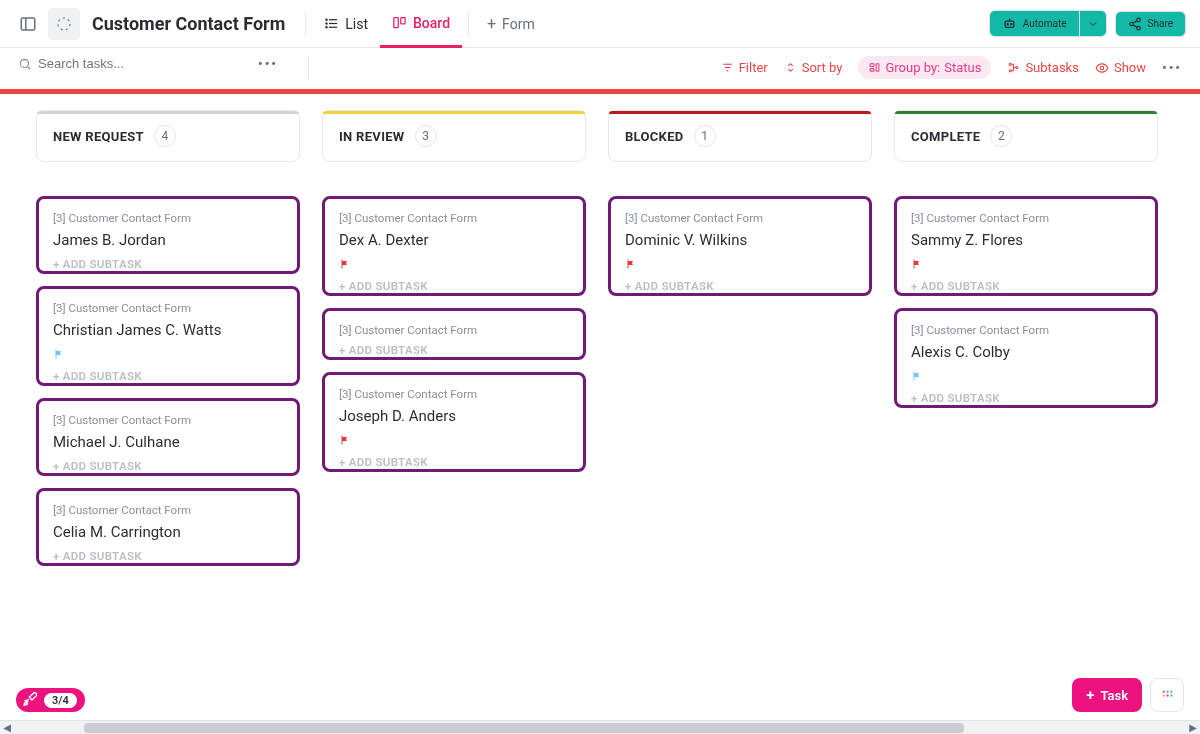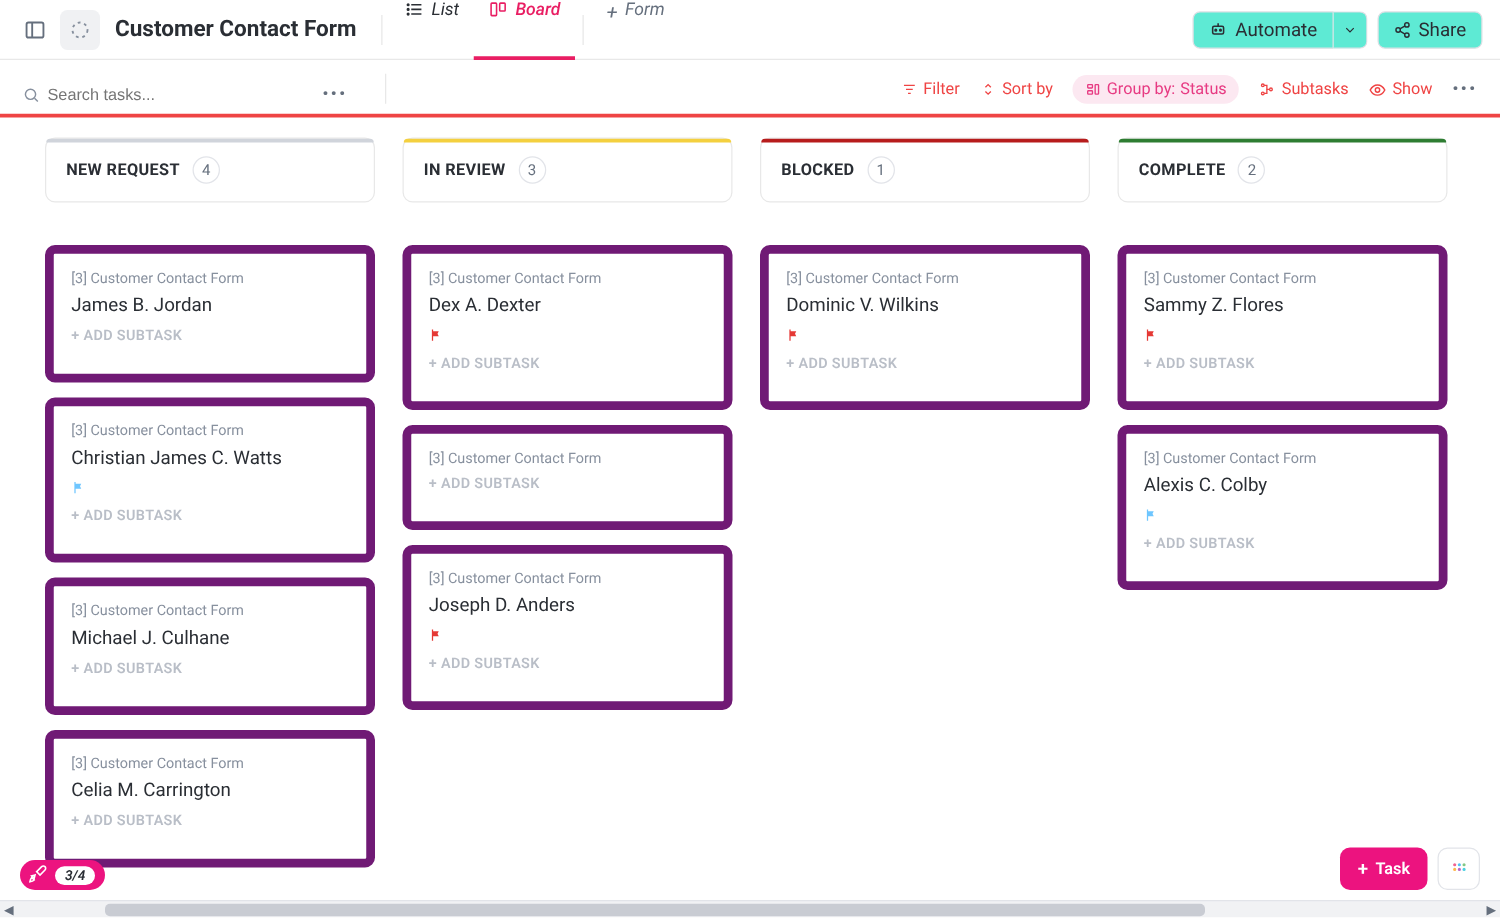--- a/index.html
+++ b/index.html
@@ -4,65 +4,65 @@
 <style>
   * { box-sizing: border-box; margin: 0; padding: 0; }
   body { font-family: -apple-system, BlinkMacSystemFont, "Segoe UI", Roboto, sans-serif; background: #fff; color: #2a2e34; width: 1200px; height: 734px; overflow: hidden; position: relative; }
 
   
   .header { display: flex; align-items: center; padding: 8px 14px; border-bottom: 1px solid #e8e8e8; height: 48px; }
   .icon-btn { width: 28px; height: 28px; display: flex; align-items: center; justify-content: center; border-radius: 4px; cursor: pointer; color: #656f7d; }
   .logo-btn { width: 32px; height: 32px; background: #f0f1f3; border-radius: 6px; display:flex; align-items:center; justify-content:center; margin: 0 6px; }
   .title { font-weight: 700; font-size: 18px; margin-left: 6px; margin-right: 14px; }
   .vsep { width: 1px; height: 24px; background: #e8e8e8; margin: 0 6px; }
-  .view-tab { display: flex; gap: 6px; padding: 0 12px; height: 48px; font-size: 14px; color: #2a2e34; cursor: pointer; font-style: italic; }
+  .view-tab { display: flex; align-items: center; gap: 6px; padding: 0 12px; height: 48px; font-size: 14px; color: #2a2e34; cursor: pointer; }
   .view-tab.active { color: #e91e63; border-bottom: 3px solid #e91e63; font-weight: 500; margin-bottom:-1px; padding-bottom:0; }
   .view-tab .ico { font-size: 14px; }
   .spacer { flex: 1; }
-  .btn { display:flex; align-items:center; gap:6px; padding: 5px 12px; border:1px solid #dcdfe4; border-radius:6px; font-size:15px; cursor:pointer; background:#5eead4; }
+  .btn { display:flex; align-items:center; gap:6px; padding: 5px 12px; border:1px solid #dcdfe4; border-radius:6px; font-size:10px; cursor:pointer; background:#14b8a6; }
   .btn-group { display:flex; }
   .btn-group .btn:first-child { border-top-right-radius:0; border-bottom-right-radius:0; }
   .btn-group .btn:last-child { border-top-left-radius:0; border-bottom-left-radius:0; border-left:none; padding:5px 7px; }
 
   
-  .toolbar { display:flex; align-items:flex-end; padding: 8px 18px; height: 46px; border-bottom:3px solid #ef4444; font-size:13px; color:#54698d; }
+  .toolbar { display:flex; align-items:flex-start; padding: 8px 18px; height: 46px; border-bottom:5px solid #ef4444; font-size:13px; color:#54698d; }
   .search { display:flex; align-items:center; gap:6px; color:#87909e; cursor:text; }
   .search input { border:none; outline:none; font-size:13px; width:150px; color:#2a2e34; }
   .dots { margin-left: auto; margin-right:16px; color:#656f7d; letter-spacing:2px; cursor:pointer; font-weight:bold;}
   .toolbar .vsep { margin: 0 14px; }
   .tool-right { margin-left:auto; display:flex; align-items:center; gap:16px; }
   .tool-item { display:flex; align-items:center; gap:5px; cursor:pointer; color:#ef4444; font-size:13px; }
   .tool-pill { background:#fce8f1; color:#e73a82; padding:4px 10px; border-radius:14px; display:flex; align-items:center; gap:4px; }
   .tool-pill .val { color:#e73a82; }
 
   
   .board { display:flex; gap:22px; padding: 16px 36px; overflow:auto; height: calc(100% - 48px - 46px - 14px); }
   .column { width: 264px; flex-shrink:0; display:flex; flex-direction:column; }
   .col-header { background:#fff; border:1px solid #e8e8e8; border-radius:8px; padding:14px 16px; display:flex; align-items:center; gap:10px; position:relative; margin-bottom:34px; }
   .col-header .bar { position:absolute; top:0; left:0; right:0; height:3px; border-radius:8px 8px 0 0; }
   .col-title { font-size:13px; font-weight:700; letter-spacing:0.3px; }
   .col-count { width:22px; height:22px; border:1px solid #e2e4e9; border-radius:50%; display:flex; align-items:center; justify-content:center; font-size:12px; color:#656f7d; }
 
-  .card { background:#fff; border:7px solid #701a75; border-radius:8px; padding:12px 14px 24px; margin-bottom:12px; cursor:pointer; }
+  .card { background:#fff; border:3px solid #701a75; border-radius:8px; padding:12px 14px 0; margin-bottom:12px; cursor:pointer; }
   .card-src { font-size:11.5px; color:#87909e; margin-bottom:6px; }
   .card-title { font-size:15px; color:#2a2e34; margin-bottom:8px; }
   .flag { font-size:12px; margin:2px 0 8px; }
   .flag.red { color:#e53935; }
   .flag.blue { color:#4fc3f7; }
   .add-sub { font-size:11.5px; color:#b9bec7; font-weight:600; letter-spacing:0.3px; cursor:pointer; margin-top:6px; }
 
   
   .bottom-scroll { position:absolute; bottom:0; left:0; right:0; height:14px; background:#f1f2f4; border-top:1px solid #e2e4e9; display:flex; align-items:center; }
   .scroll-arrow { width:14px; height:14px; font-size:10px; color:#656f7d; display:flex; align-items:center; justify-content:center; cursor:pointer; }
   .scroll-track { flex:1; height:12px; position:relative; }
   .scroll-thumb { position:absolute; left:70px; height:10px; top:1px; width:880px; background:#c9ccd3; border-radius:4px; }
 
   
   .onboard-pill { position:absolute; bottom:22px; left:16px; background:#ec137f; color:#fff; border-radius:18px; padding:4px 8px 4px 6px; display:flex; align-items:center; gap:6px; font-size:12px; cursor:pointer; }
-  .onboard-pill .count { background:#fff; color:#2a2e34; border-radius:10px; padding:1px 8px; font-size:11px; font-weight:600;font-style:italic; }
+  .onboard-pill .count { background:#fff; color:#2a2e34; border-radius:10px; padding:1px 8px; font-size:11px; font-weight:600; }
 
   
   .fab-group { position:absolute; bottom:22px; right:16px; display:flex; gap:8px; align-items:center; }
   .fab { background:#ec137f; color:#fff; border-radius:8px; padding:8px 14px; display:flex; align-items:center; gap:6px; font-size:13px; font-weight:600; cursor:pointer; }
   .fab-apps { width:34px; height:34px; border:1px solid #e2e4e9; border-radius:8px; display:flex; align-items:center; justify-content:center; cursor:pointer; background:#fff; }
 
   svg { display:block; }
 </style>
 </head>
 <body>

